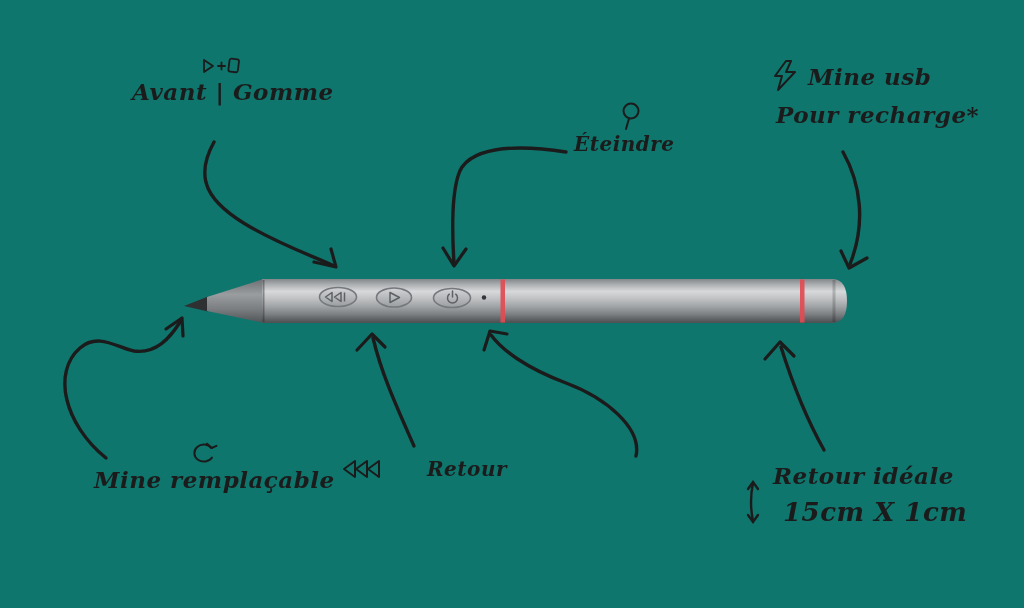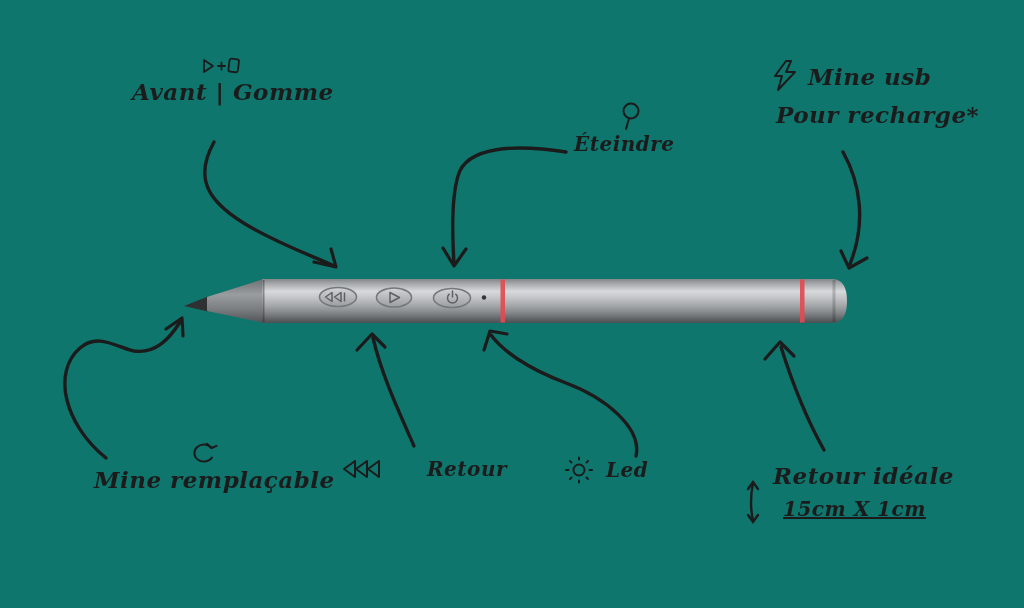--- a/index.html
+++ b/index.html
@@ -5,21 +5,21 @@
   html,body{margin:0;padding:0;background:#ffffff;}
   .canvas{position:relative;width:1024px;height:608px;background:#0f766e;overflow:hidden;}
   svg.scene{position:absolute;left:0;top:0;}
   .lbl{font-family:"DejaVu Serif",serif;font-style:italic;font-weight:700;
        color:#1b1b1b;letter-spacing:.5px;white-space:nowrap;}
   .label-box{position:absolute;}
   .row{display:flex;align-items:center;gap:10px;}
   .center{text-align:center;}
   .t23{font-size:23px;}
   .t24{font-size:20px;}
-  .t20{font-size:20px;text-decoration:underline;}
+  .t20{font-size:26px;}
   .icon-svg{display:inline-block;vertical-align:middle;}
 </style>
 </head>
 <body>
 
 <div class="canvas">
 
   <svg class="scene" width="1024" height="608" viewBox="0 0 1024 608">
     <defs>
       <linearGradient id="bodyGrad" x1="0" y1="0" x2="0" y2="1">
@@ -154,36 +154,20 @@
     <svg class="icon-svg" width="48" height="26" viewBox="0 0 48 26">
       <g stroke="#1b1b1b" stroke-width="2" fill="none" stroke-linejoin="round">
         <polygon points="17,5 6,13 17,21"></polygon>
         <polygon points="29,5 18,13 29,21"></polygon>
         <polygon points="41,5 30,13 41,21"></polygon>
       </g>
     </svg>
     <span class="lbl t24">Retour</span>
   </div>
 
-  <div class="label-box row" style="left:562px;top:454px;">
-    <svg class="icon-svg" width="34" height="32" viewBox="0 0 34 32">
-      <g stroke="#1b1b1b" stroke-width="2" fill="none" stroke-linecap="round">
-        <circle cx="17" cy="16" r="5.5"></circle>
-        <line x1="17" y1="5.5" x2="17" y2="3.5"></line>
-        <line x1="24.5" y1="8.5" x2="26" y2="7"></line>
-        <line x1="27.5" y1="16" x2="30" y2="16"></line>
-        <line x1="24.5" y1="23.5" x2="26" y2="25"></line>
-        <line x1="17" y1="26.5" x2="17" y2="28.5"></line>
-        <line x1="9.5" y1="23.5" x2="8" y2="25"></line>
-        <line x1="6.5" y1="16" x2="4" y2="16"></line>
-        <line x1="9.5" y1="8.5" x2="8" y2="7"></line>
-      </g>
-    </svg>
-    <span class="lbl t24">Led</span>
-  </div>
 
   <div class="label-box row" style="left:743px;top:462px;align-items:flex-start;">
     <svg class="icon-svg" style="margin-top:14px;" width="20" height="52" viewBox="0 0 20 52">
       <g stroke="#1b1b1b" stroke-width="2.4" fill="none" stroke-linecap="round">
         <path d="M 10,7 C 7.5,19 7.5,33 10,45"></path>
         <path d="M 5,13 L 10,6 L 15,13"></path>
         <path d="M 5,39 L 10,46 L 15,39"></path>
       </g>
     </svg>
     <div>

